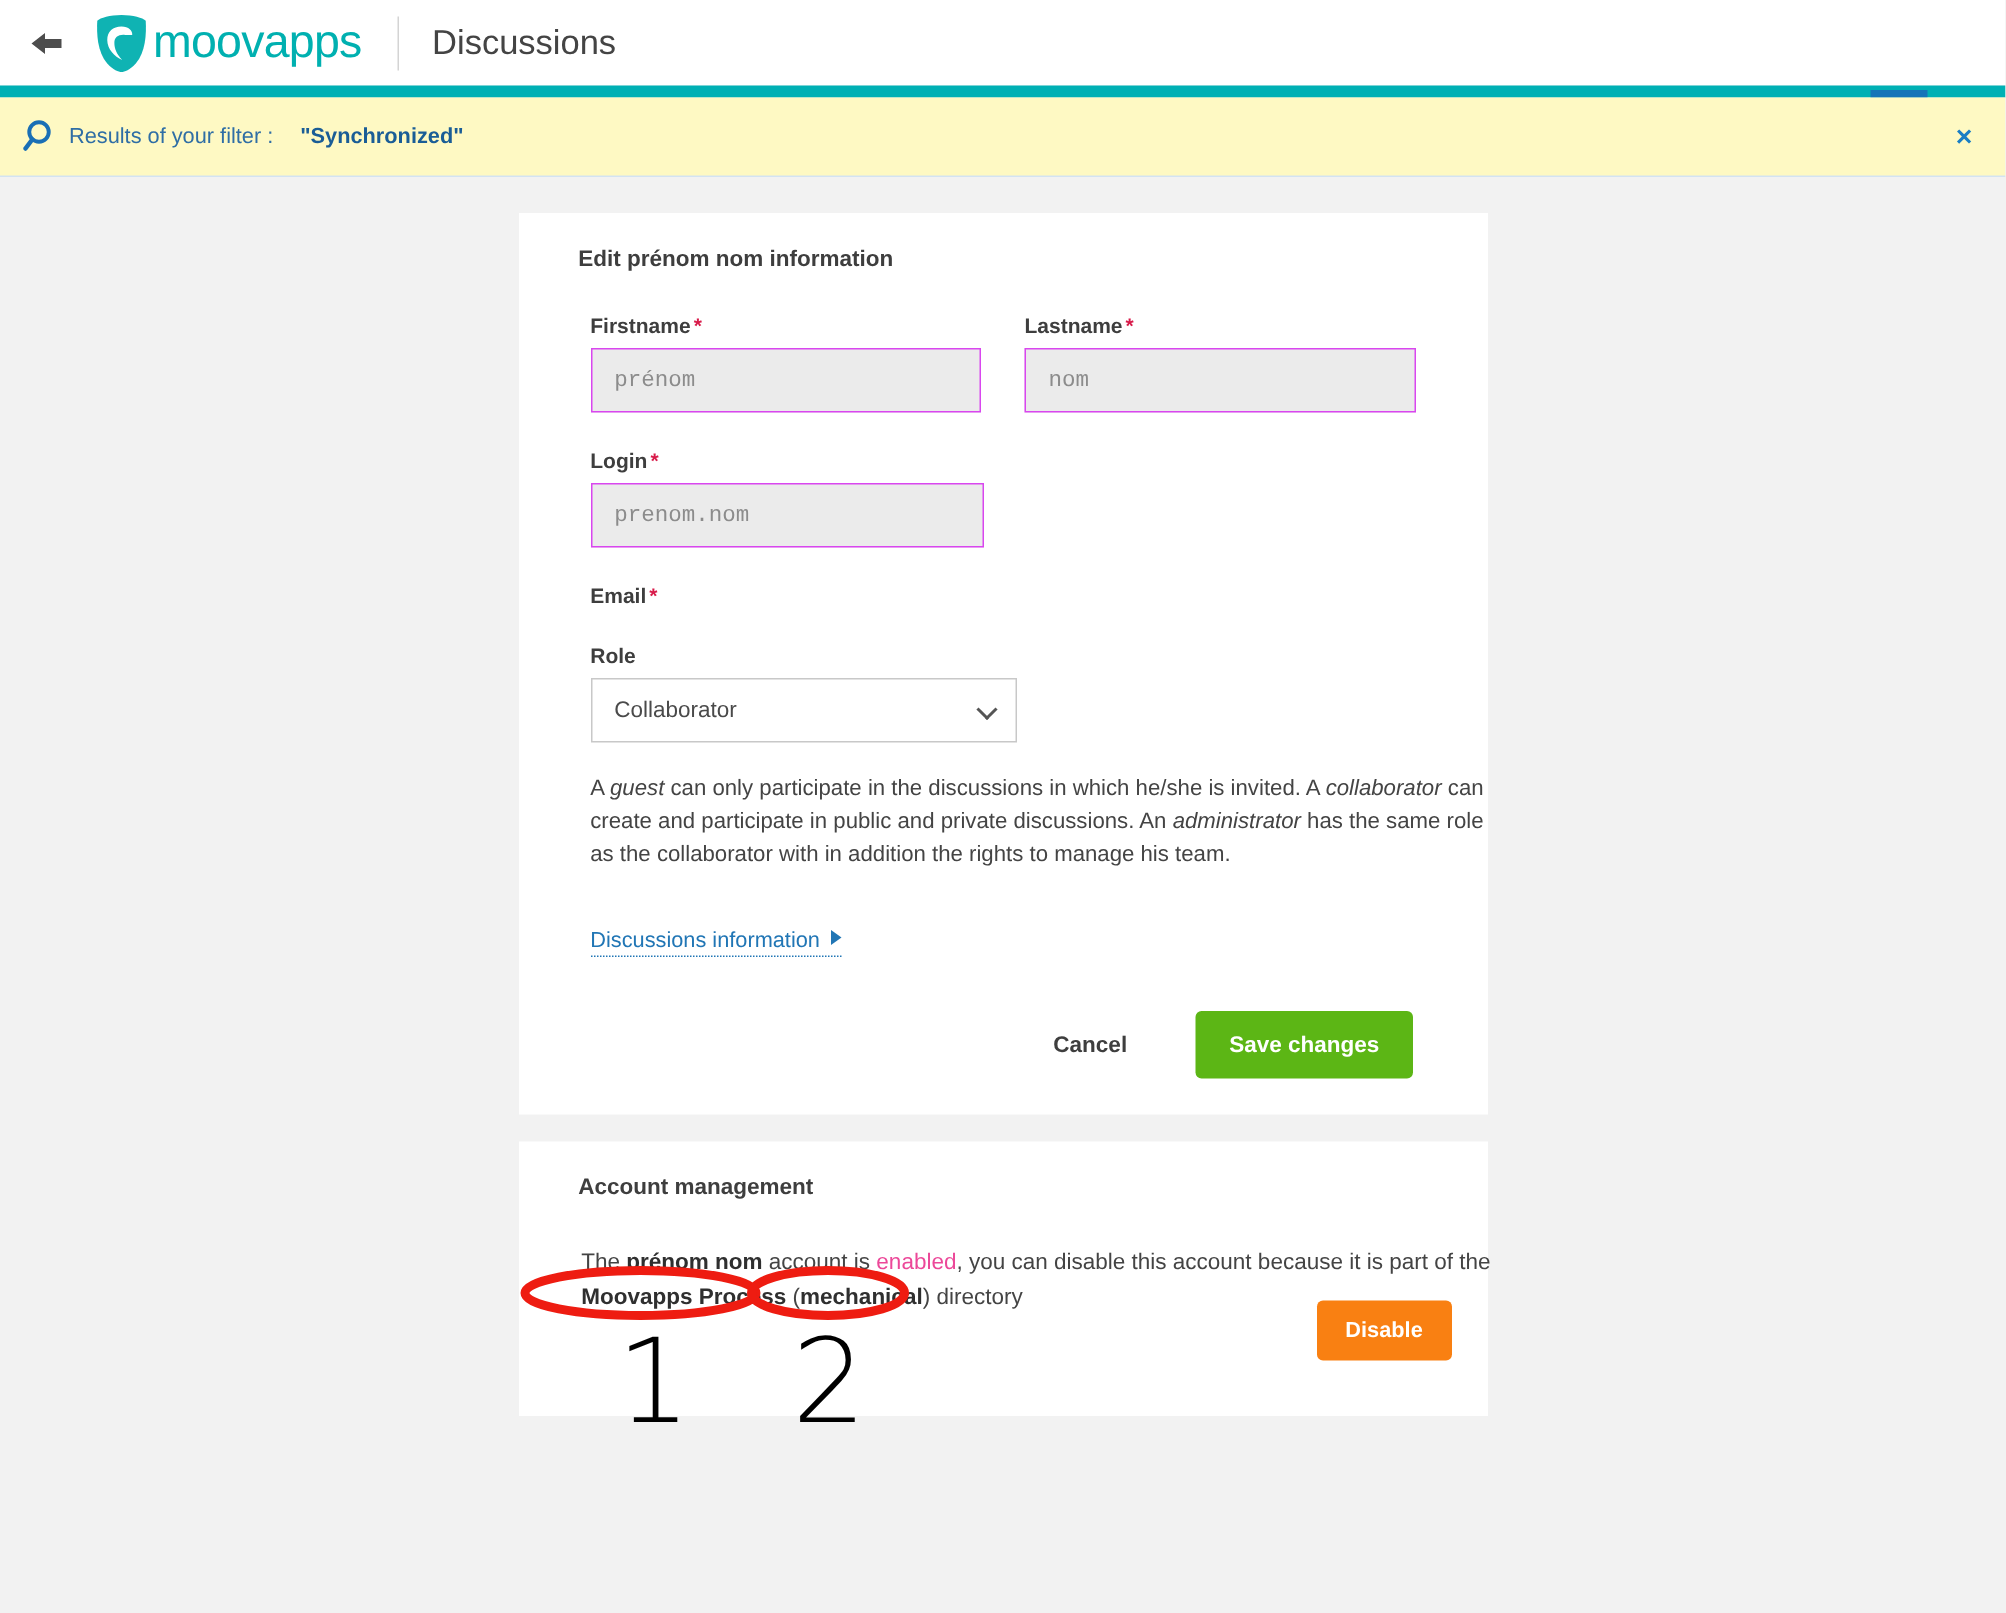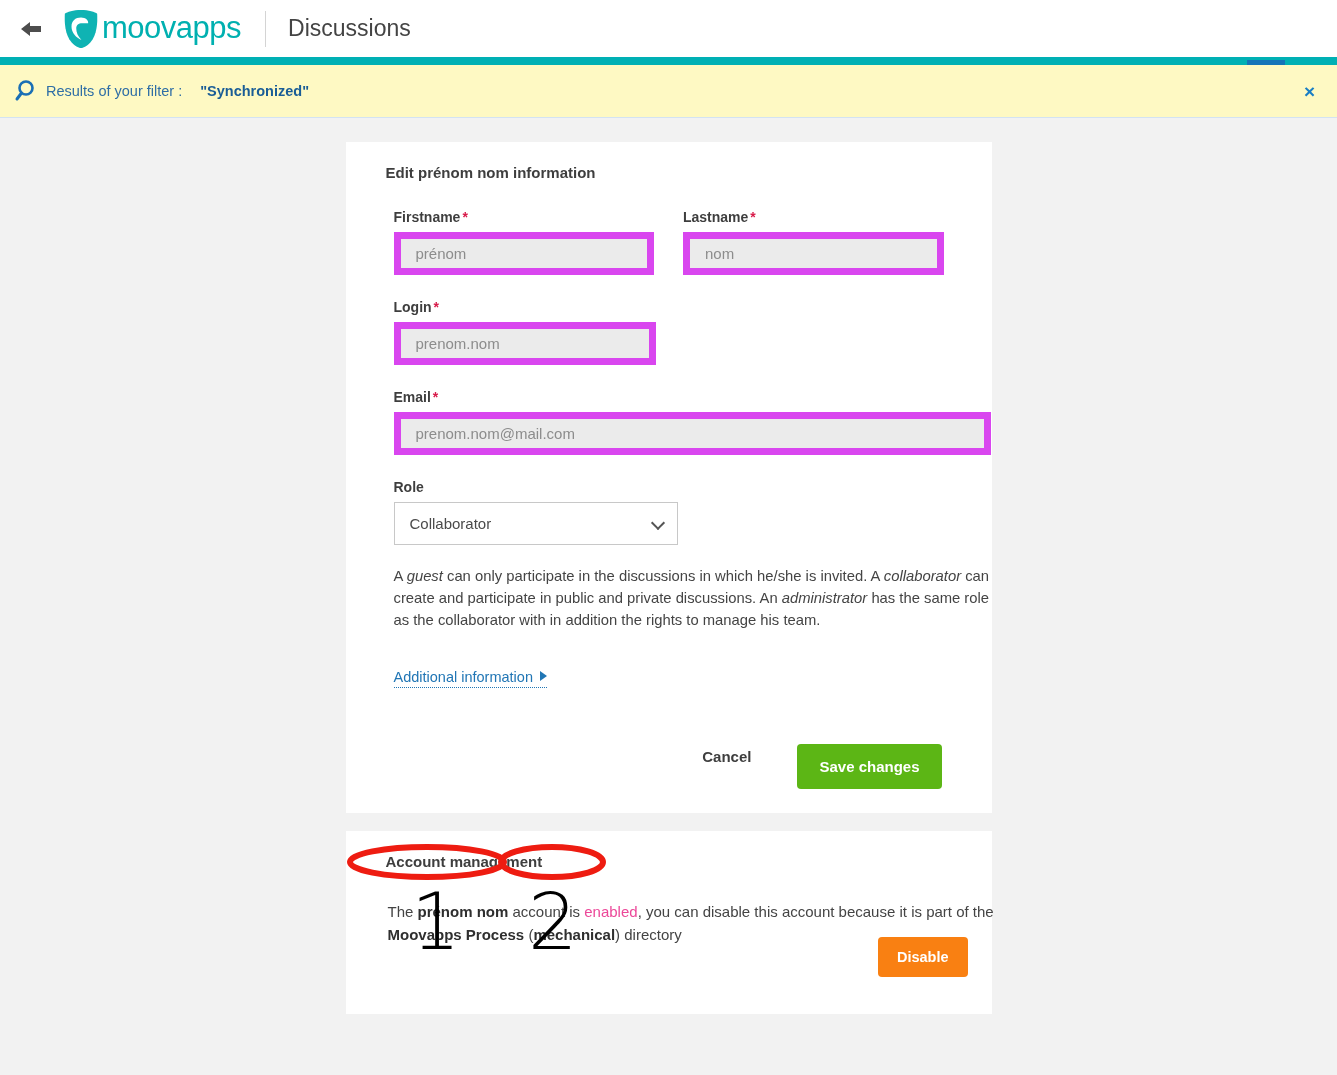--- a/index.html
+++ b/index.html
@@ -159,22 +159,22 @@
     margin-bottom: 7px;
     display: block;
   }
   .req { color: #d81b4a; font-weight: bold; margin-left: 2px; }
 
   .text-input {
     display: block;
     width: 100%;
     height: 43px;
     background: #ebebeb;
-    border: 7px solid #d946ef;
-    font-family: Liberation Sans, sans-serif;
+    border: 1px solid #d946ef;
+    font-family: Liberation Mono, monospace;
     font-size: 15px;
     color: #8b5cf6;
     padding: 0 15px;
     outline: none;
   }
   .text-input::placeholder { color: #8c8c8c; }
 
   .row-2 {
     display: flex;
     gap: 29px;
@@ -252,21 +252,20 @@
   #save-button {
     background: #5cb615;
     color: #ffffff;
     font-size: 15px;
     font-weight: bold;
     border: 0;
     border-radius: 4px;
     padding: 14px 22px;
     cursor: pointer;
     font-family: "Liberation Sans", sans-serif;
-    margin-top: 20px;
   }
 
   
   #account-card {
     margin-top: 18px;
     padding-bottom: 0;
     height: 183px;
     position: relative;
   }
   #account-text {
@@ -376,35 +375,34 @@
         <label class="field-label">
           <span>Login</span><span class="req">*</span>
         </label>
         <input class="text-input w-half" type="text" placeholder="prenom.nom" style="">
       </div>
 
       <div class="field-block">
         <label class="field-label">
           <span>Email</span><span class="req">*</span>
         </label>
-        <input class="text-input w-full" type="text" placeholder="prenom.nom@mail.com" style="">
       </div>
 
       <div class="field-block">
         <label class="field-label">Role</label>
         <div class="select-box">
           <span>Collaborator</span>
           <span class="select-caret"></span>
         </div>
       </div>
 
       <p id="role-help"><span>A </span><i>guest</i><span> can only participate in the discussions in which he/she is invited. A </span><i>collaborator</i><span> can create and participate in public and private discussions. An </span><i>administrator</i><span> has the same role as the collaborator with in addition the rights to manage his team.</span></p>
 
       <div>
-        <span id="additional-info-link"><span>Additional information</span><span id="additional-info-caret"></span></span>
+        <span id="additional-info-link"><span>Discussions information</span><span id="additional-info-caret"></span></span>
       </div>
 
       <div id="form-actions">
         <button id="cancel-button">Cancel</button>
         <button id="save-button">Save changes</button>
       </div>
     </div>
   </div>
 
   <div class="card" id="account-card">

